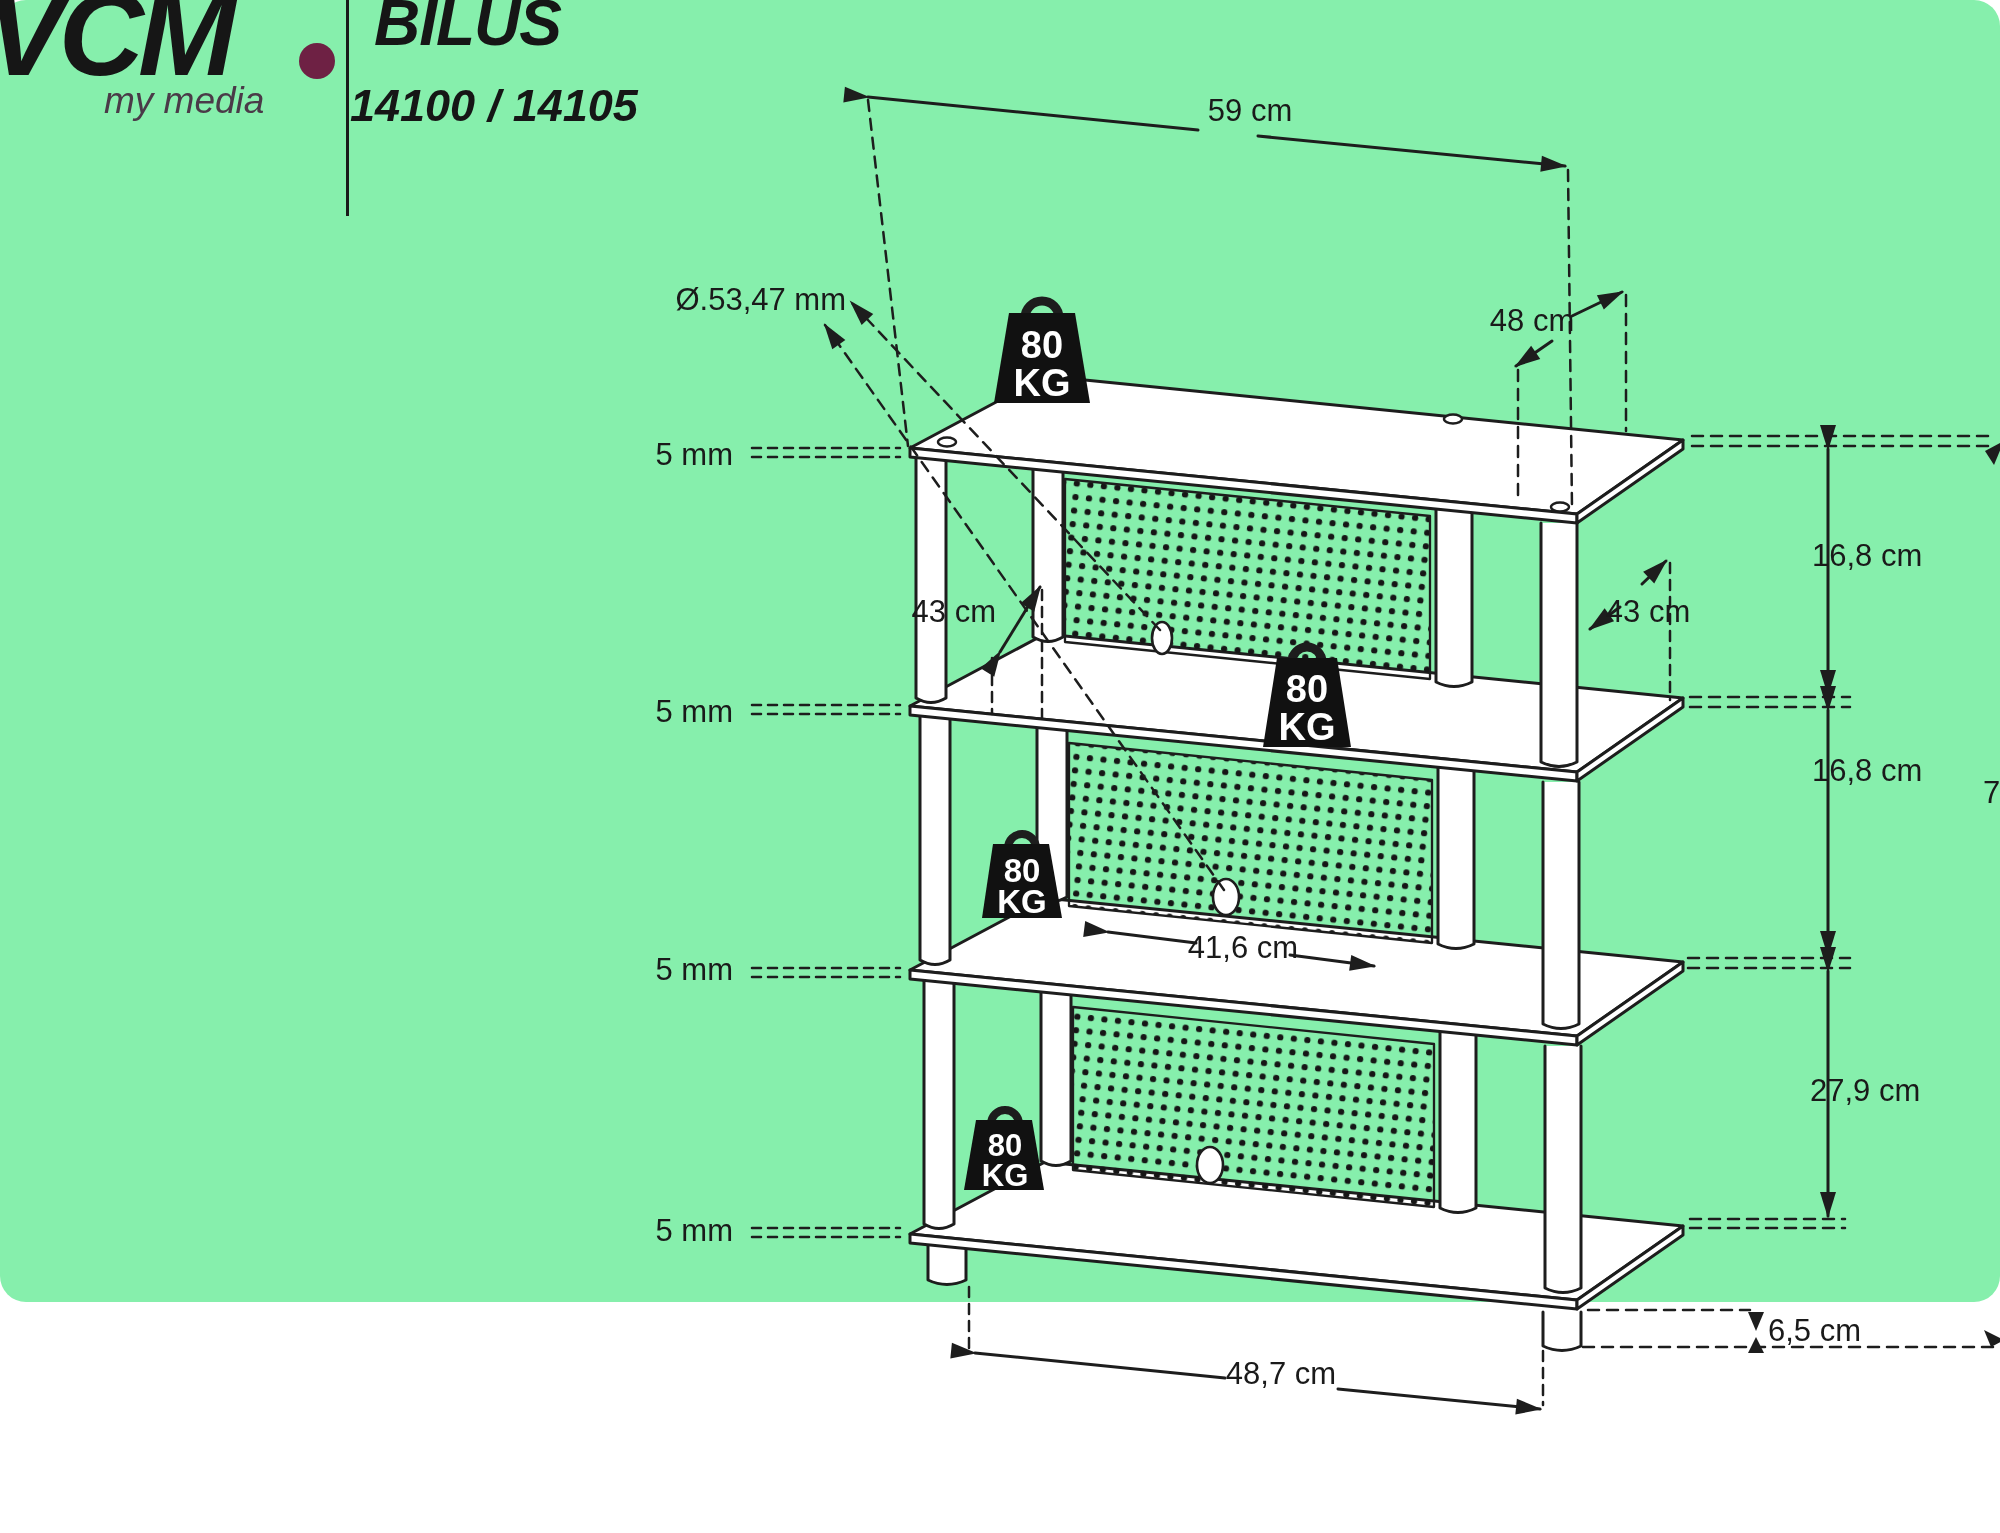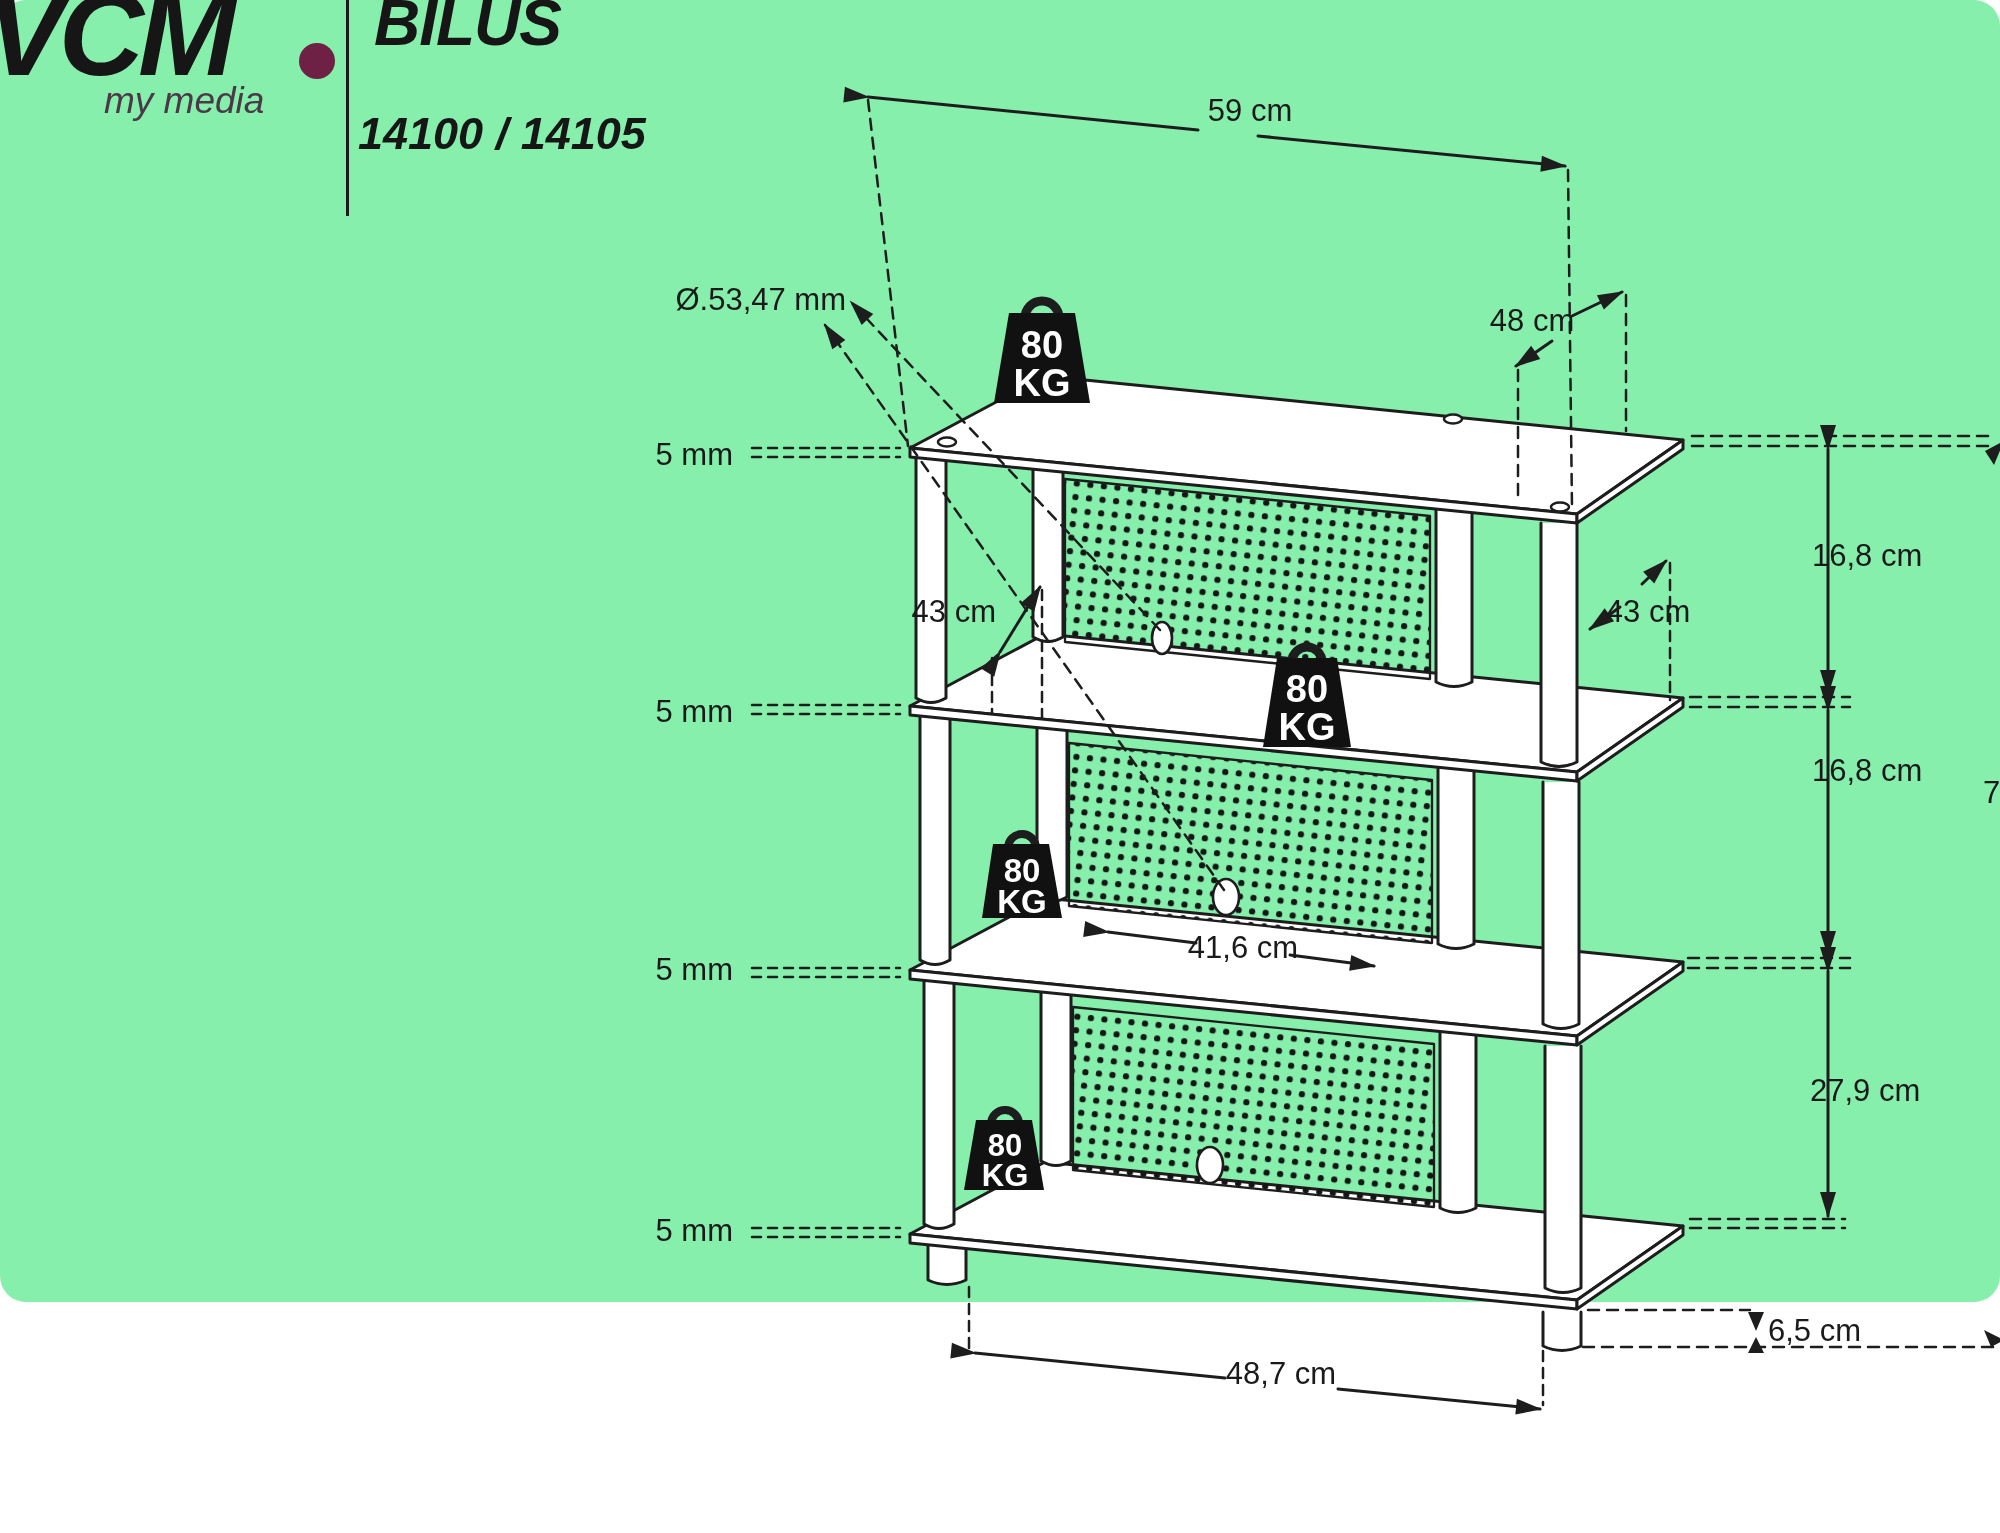--- a/index.html
+++ b/index.html
@@ -2,21 +2,21 @@
 <html><head>
 <meta charset="utf-8">
 <style>
   html,body{margin:0;padding:0;background:#ffffff;width:2000px;height:1533px;overflow:hidden;}
   .page{position:relative;width:2000px;height:1302px;background:#86efac;font-family:"Liberation Sans",sans-serif;border-radius:26px;}
   .hdr-brand{position:absolute;left:-14px;top:-34px;font:italic 900 118px "Liberation Sans",sans-serif;letter-spacing:-6px;color:#161616;}
   .hdr-dot{position:absolute;left:299px;top:43px;width:36px;height:36px;border-radius:50%;}
   .hdr-tagline{position:absolute;left:104px;top:80px;font:italic 400 37px "Liberation Sans",sans-serif;}
   .hdr-sep{position:absolute;left:346px;top:0;width:3px;height:216px;background:#1a1a1a;}
   .hdr-product{position:absolute;left:374px;top:-14px;font:italic 900 64px "Liberation Sans",sans-serif;color:#161616;letter-spacing:-1px;}
-  .hdr-models{position:absolute;left:358px;top:80px;font:italic 700 45px "Liberation Sans",sans-serif;color:#161616;margin-top:28px;}
+  .hdr-models{position:absolute;left:350px;top:80px;font:italic 700 45px "Liberation Sans",sans-serif;color:#161616;}
   svg text{font-family:"Liberation Sans",sans-serif;fill:#1a1a1a;}
   .dim{font-size:31px;}
   .wt{font-size:38px;font-weight:700;fill:#ffffff;}
 </style>
 </head>
 <body>
 
 <div class="page">
 
   <div>

